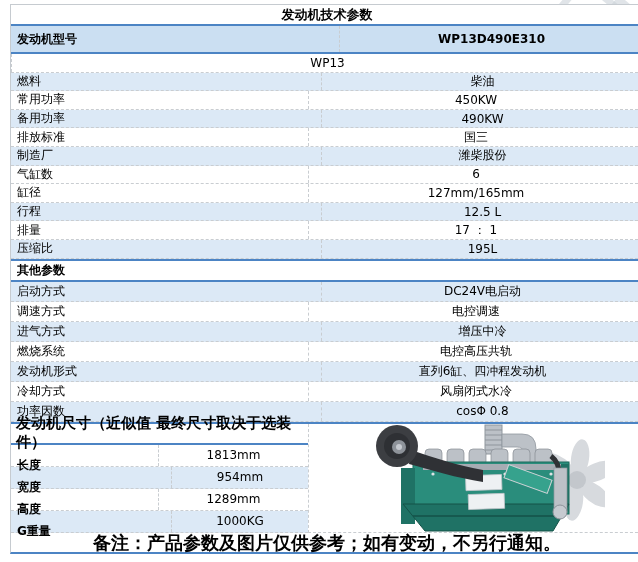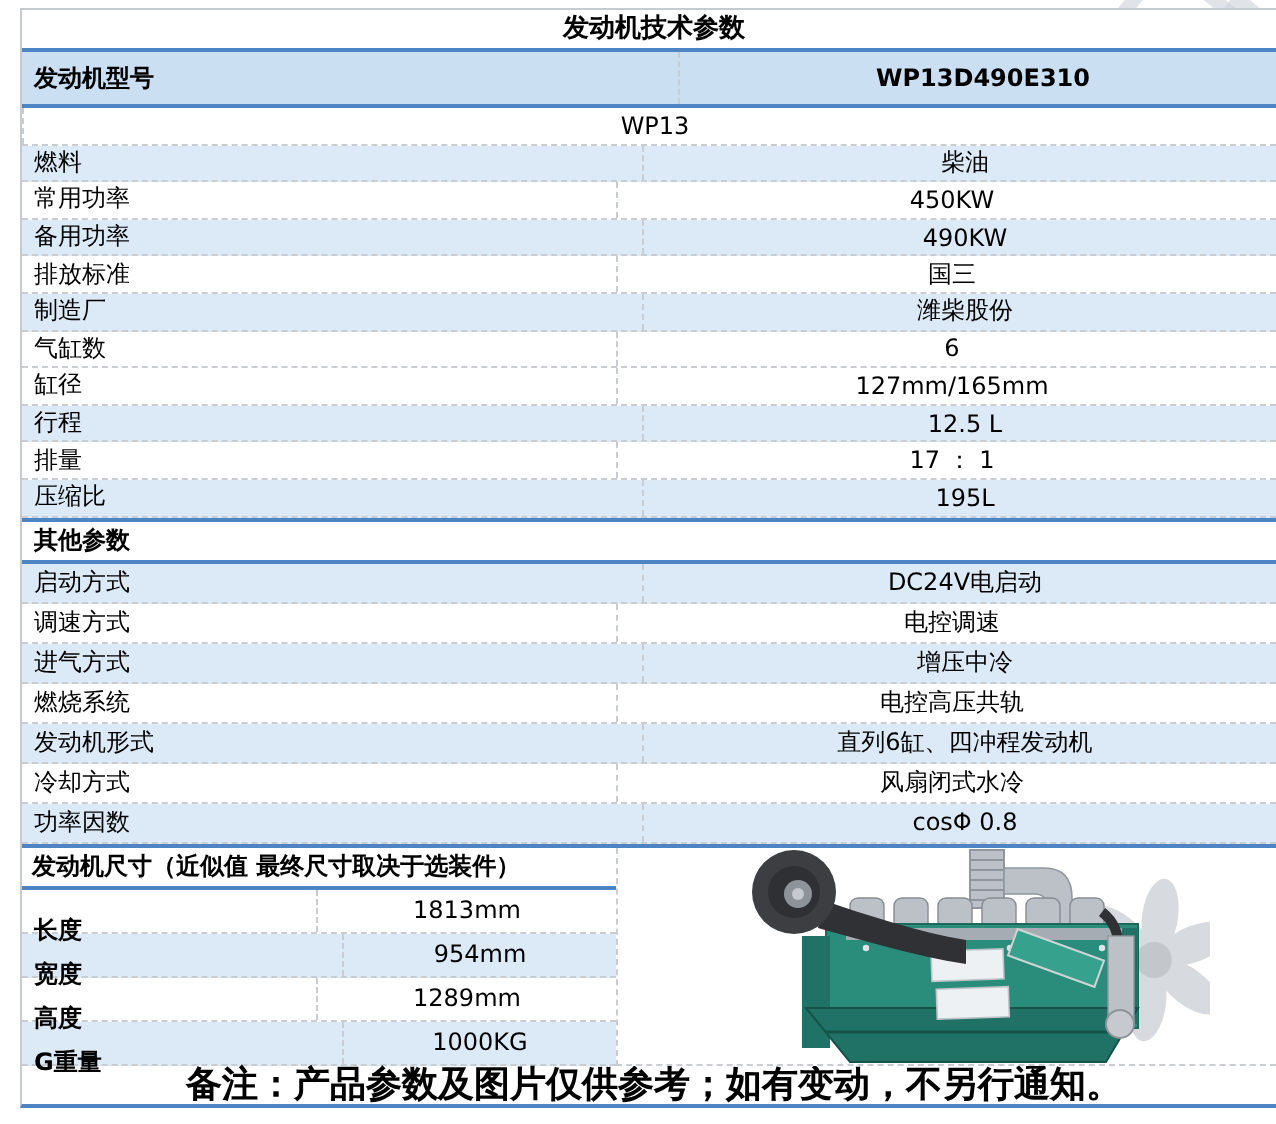--- a/index.html
+++ b/index.html
@@ -28,21 +28,21 @@
   .val{flex:1;box-sizing:border-box;border-left:1px dashed var(--dash-gray,#c9cdd1);
     font-size:12px;display:flex;align-items:center;justify-content:center;text-align:center;}
   .sechead{height:23px;box-sizing:border-box;border-top:2px solid var(--border-blue,#4c84c4);
     border-bottom:2px solid var(--border-blue,#4c84c4);background:#fff;display:flex;align-items:center;
     padding-left:6px;font-weight:bold;font-size:12px;}
 
   
   .s3{display:flex;border-top:2px solid var(--border-blue,#4c84c4);box-sizing:border-box;height:111px;}
   .dims{width:297px;box-sizing:border-box;}
   .dims-head{height:21px;box-sizing:border-box;border-bottom:2px solid var(--border-blue,#4c84c4);
-    display:flex;align-items:center;padding-left:5px;font-weight:bold;font-size:12px;background:#fff;}
+    display:flex;align-items:center;padding-left:5px;font-weight:bold;font-size:15px;background:#fff;}
   .dims .r{height:22px;}
   .dims .lbl{width:147px;font-weight:bold;margin-top:20px;}
   .imgcell{flex:1;position:relative;box-sizing:border-box;background:#fff;
     border-left:1px dashed var(--dash-gray,#c9cdd1);border-bottom:1px dashed var(--dash-gray,#c9cdd1);}
   .engine-svg{position:absolute;left:64px;top:0px;}
 
   .noterow{height:19px;line-height:19px;text-align:center;font-weight:bold;font-size:18px;background:#fff;}
 
   
   .f-fan{fill:var(--fan-gray,#d7dade);}

